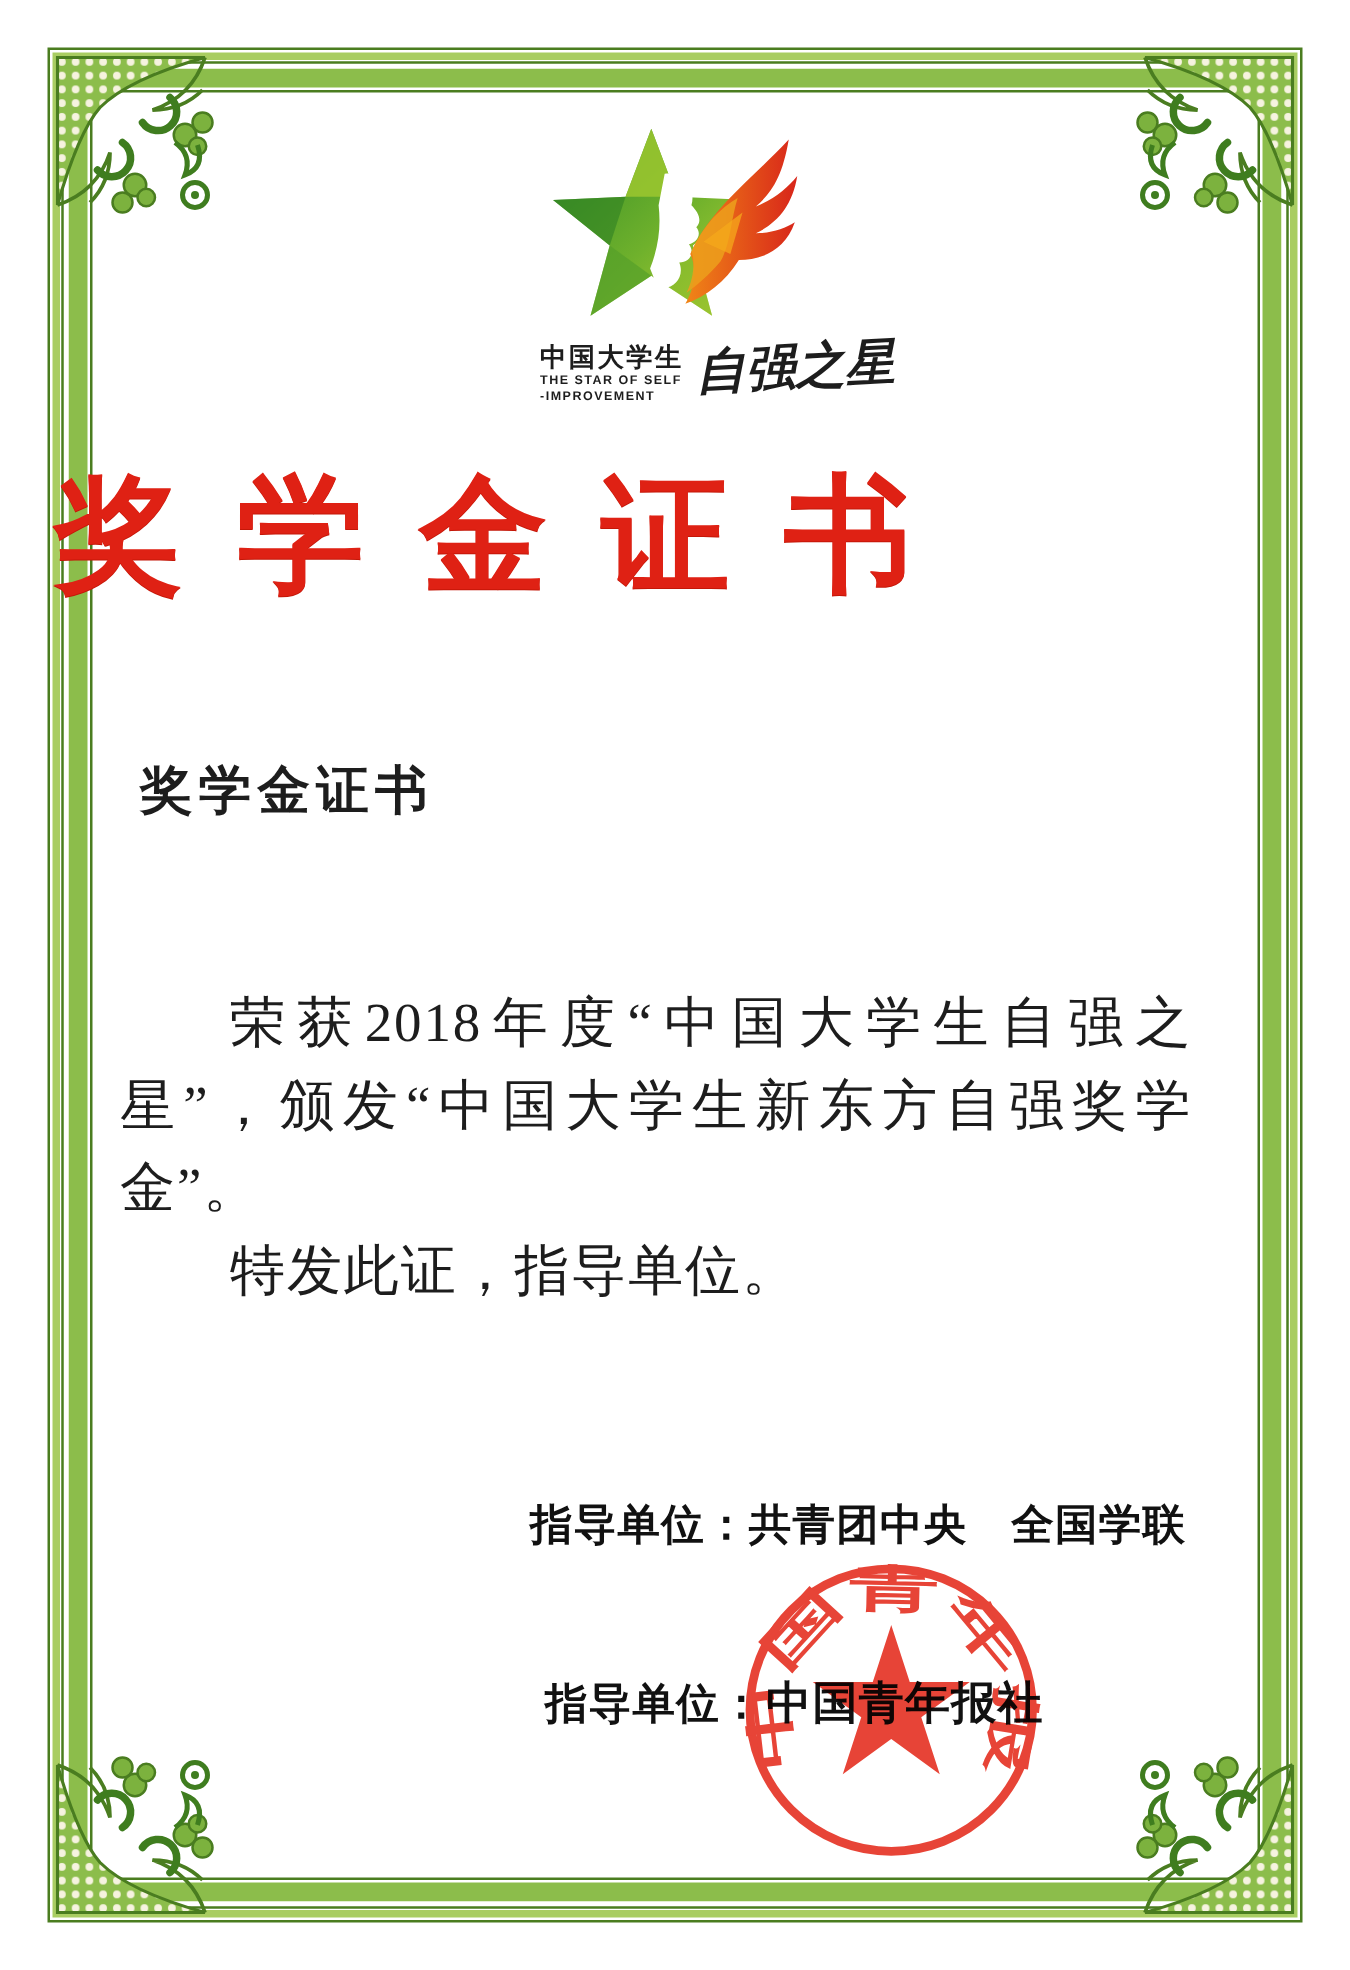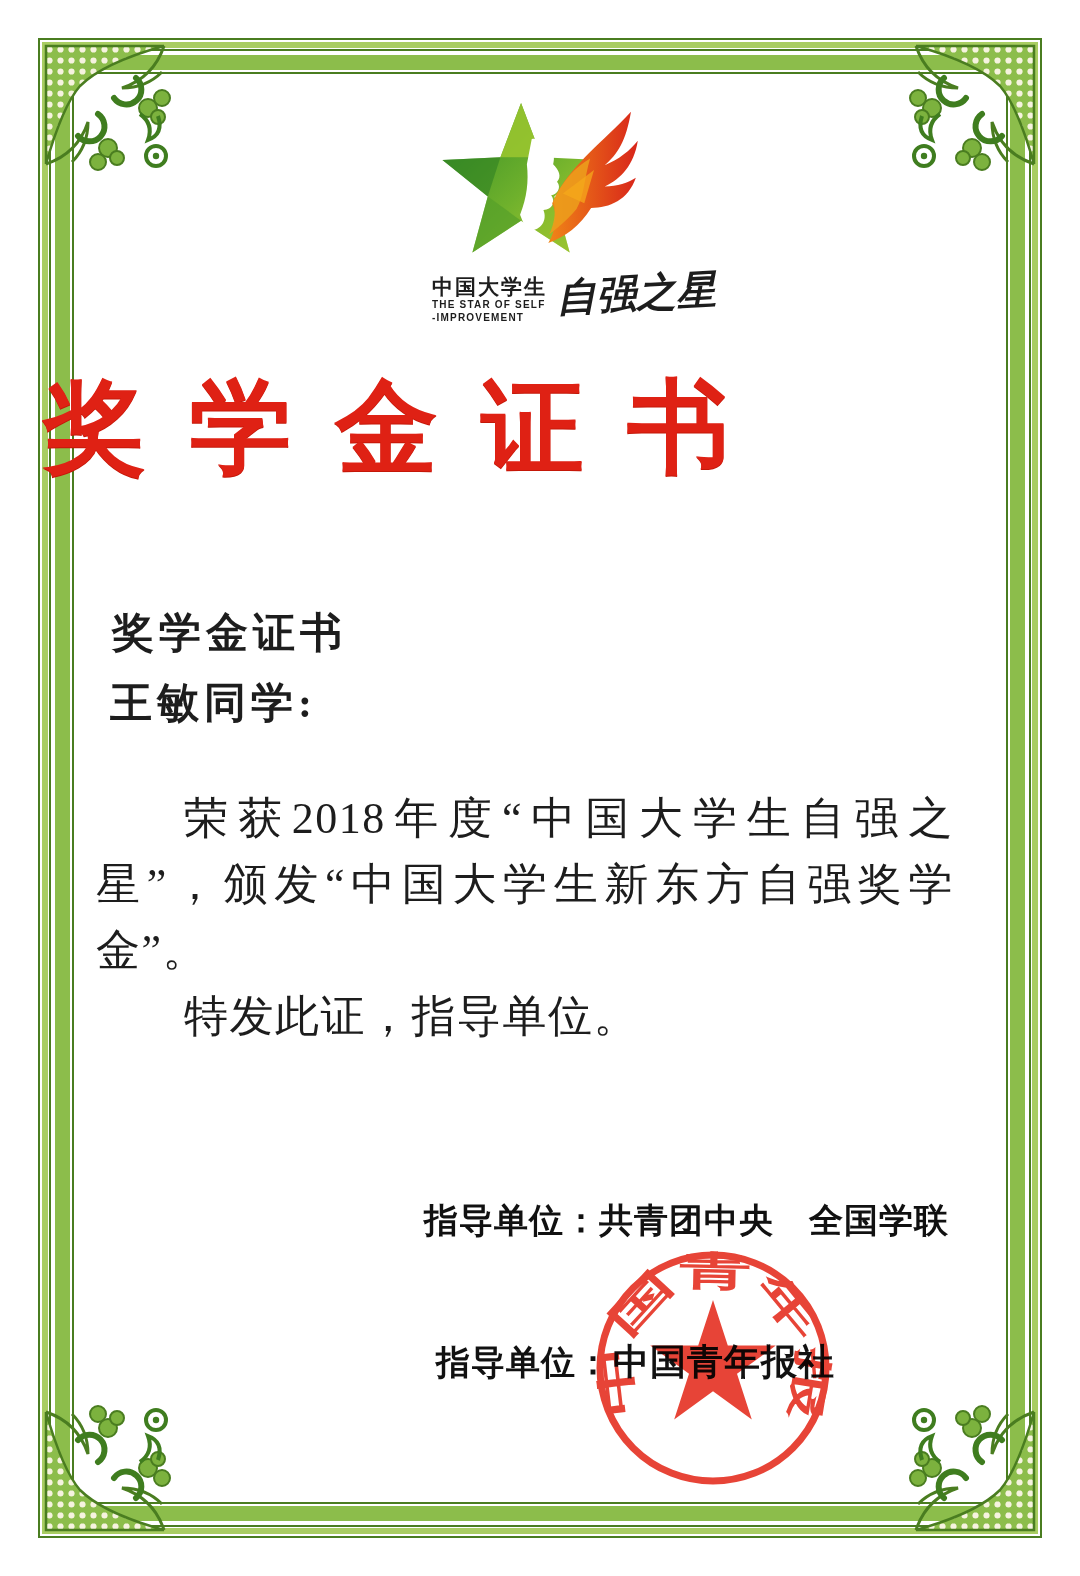--- a/index.html
+++ b/index.html
@@ -135,21 +135,20 @@
       <div class="logo-cn">中国大学生</div>
       <div class="logo-en">THE STAR OF SELF</div>
       <div class="logo-en">-IMPROVEMENT</div>
     </div>
     <div class="logo-script">自强之星</div>
   </div>
 
   <div class="title">奖学金证书</div>
 
   <div class="school">奖学金证书</div>
-  <div class="student">王敏同学:</div>
 
   <div class="body-text">
     <p>荣获2018年度“中国大学生自强之星”，颁发“中国大学生新东方自强奖学金”。</p>
     <p>特发此证，指导单位。</p>
   </div>
 
   <div class="footline guidance">指导单位：共青团中央　全国学联</div>
   <div class="footline organizer"><span>指导单位：</span><span class="org-name">中国青年报社</span></div>
 
   <svg class="seal" viewBox="-125 -125 250 250">

